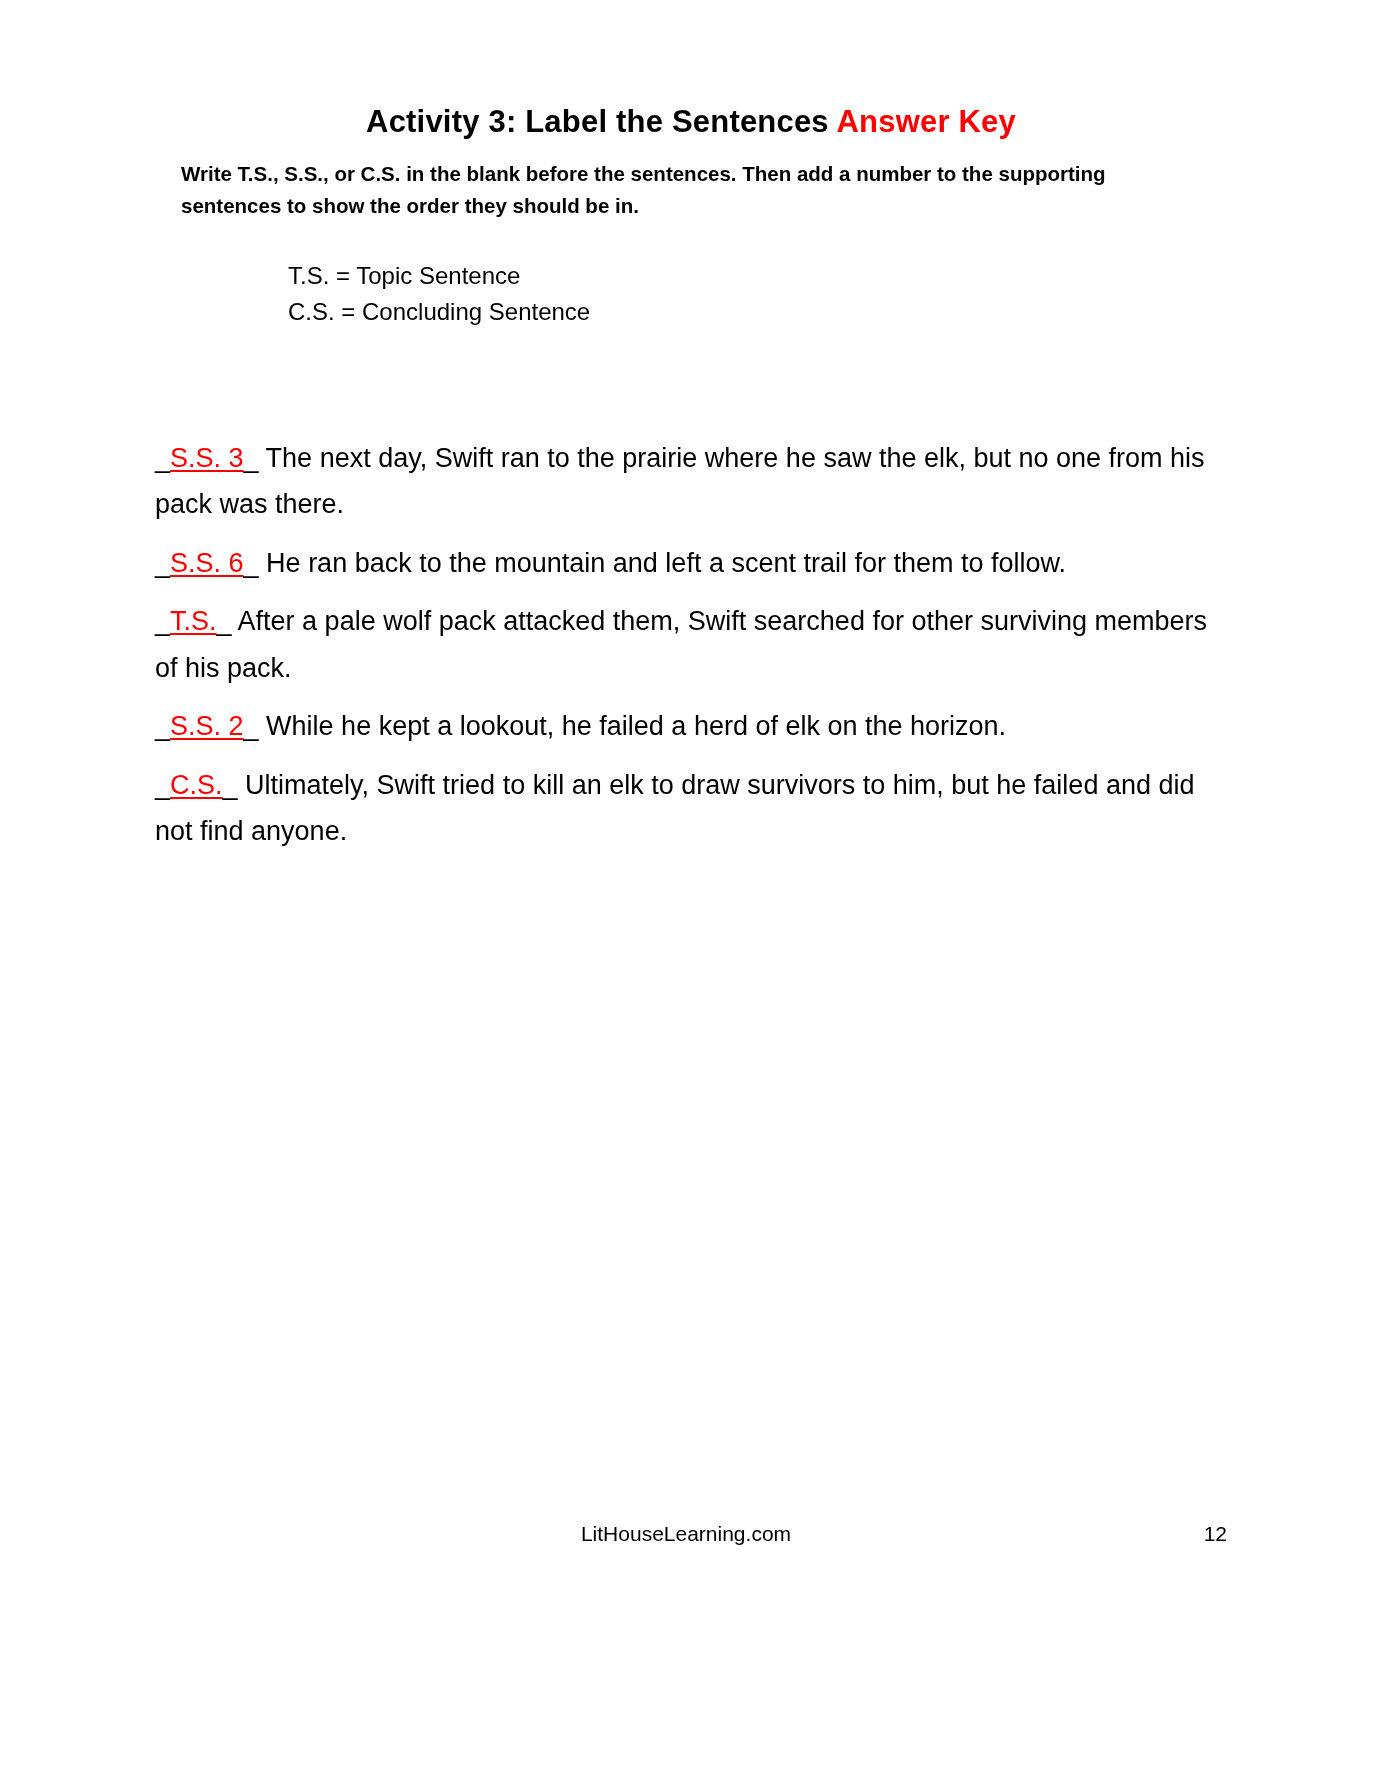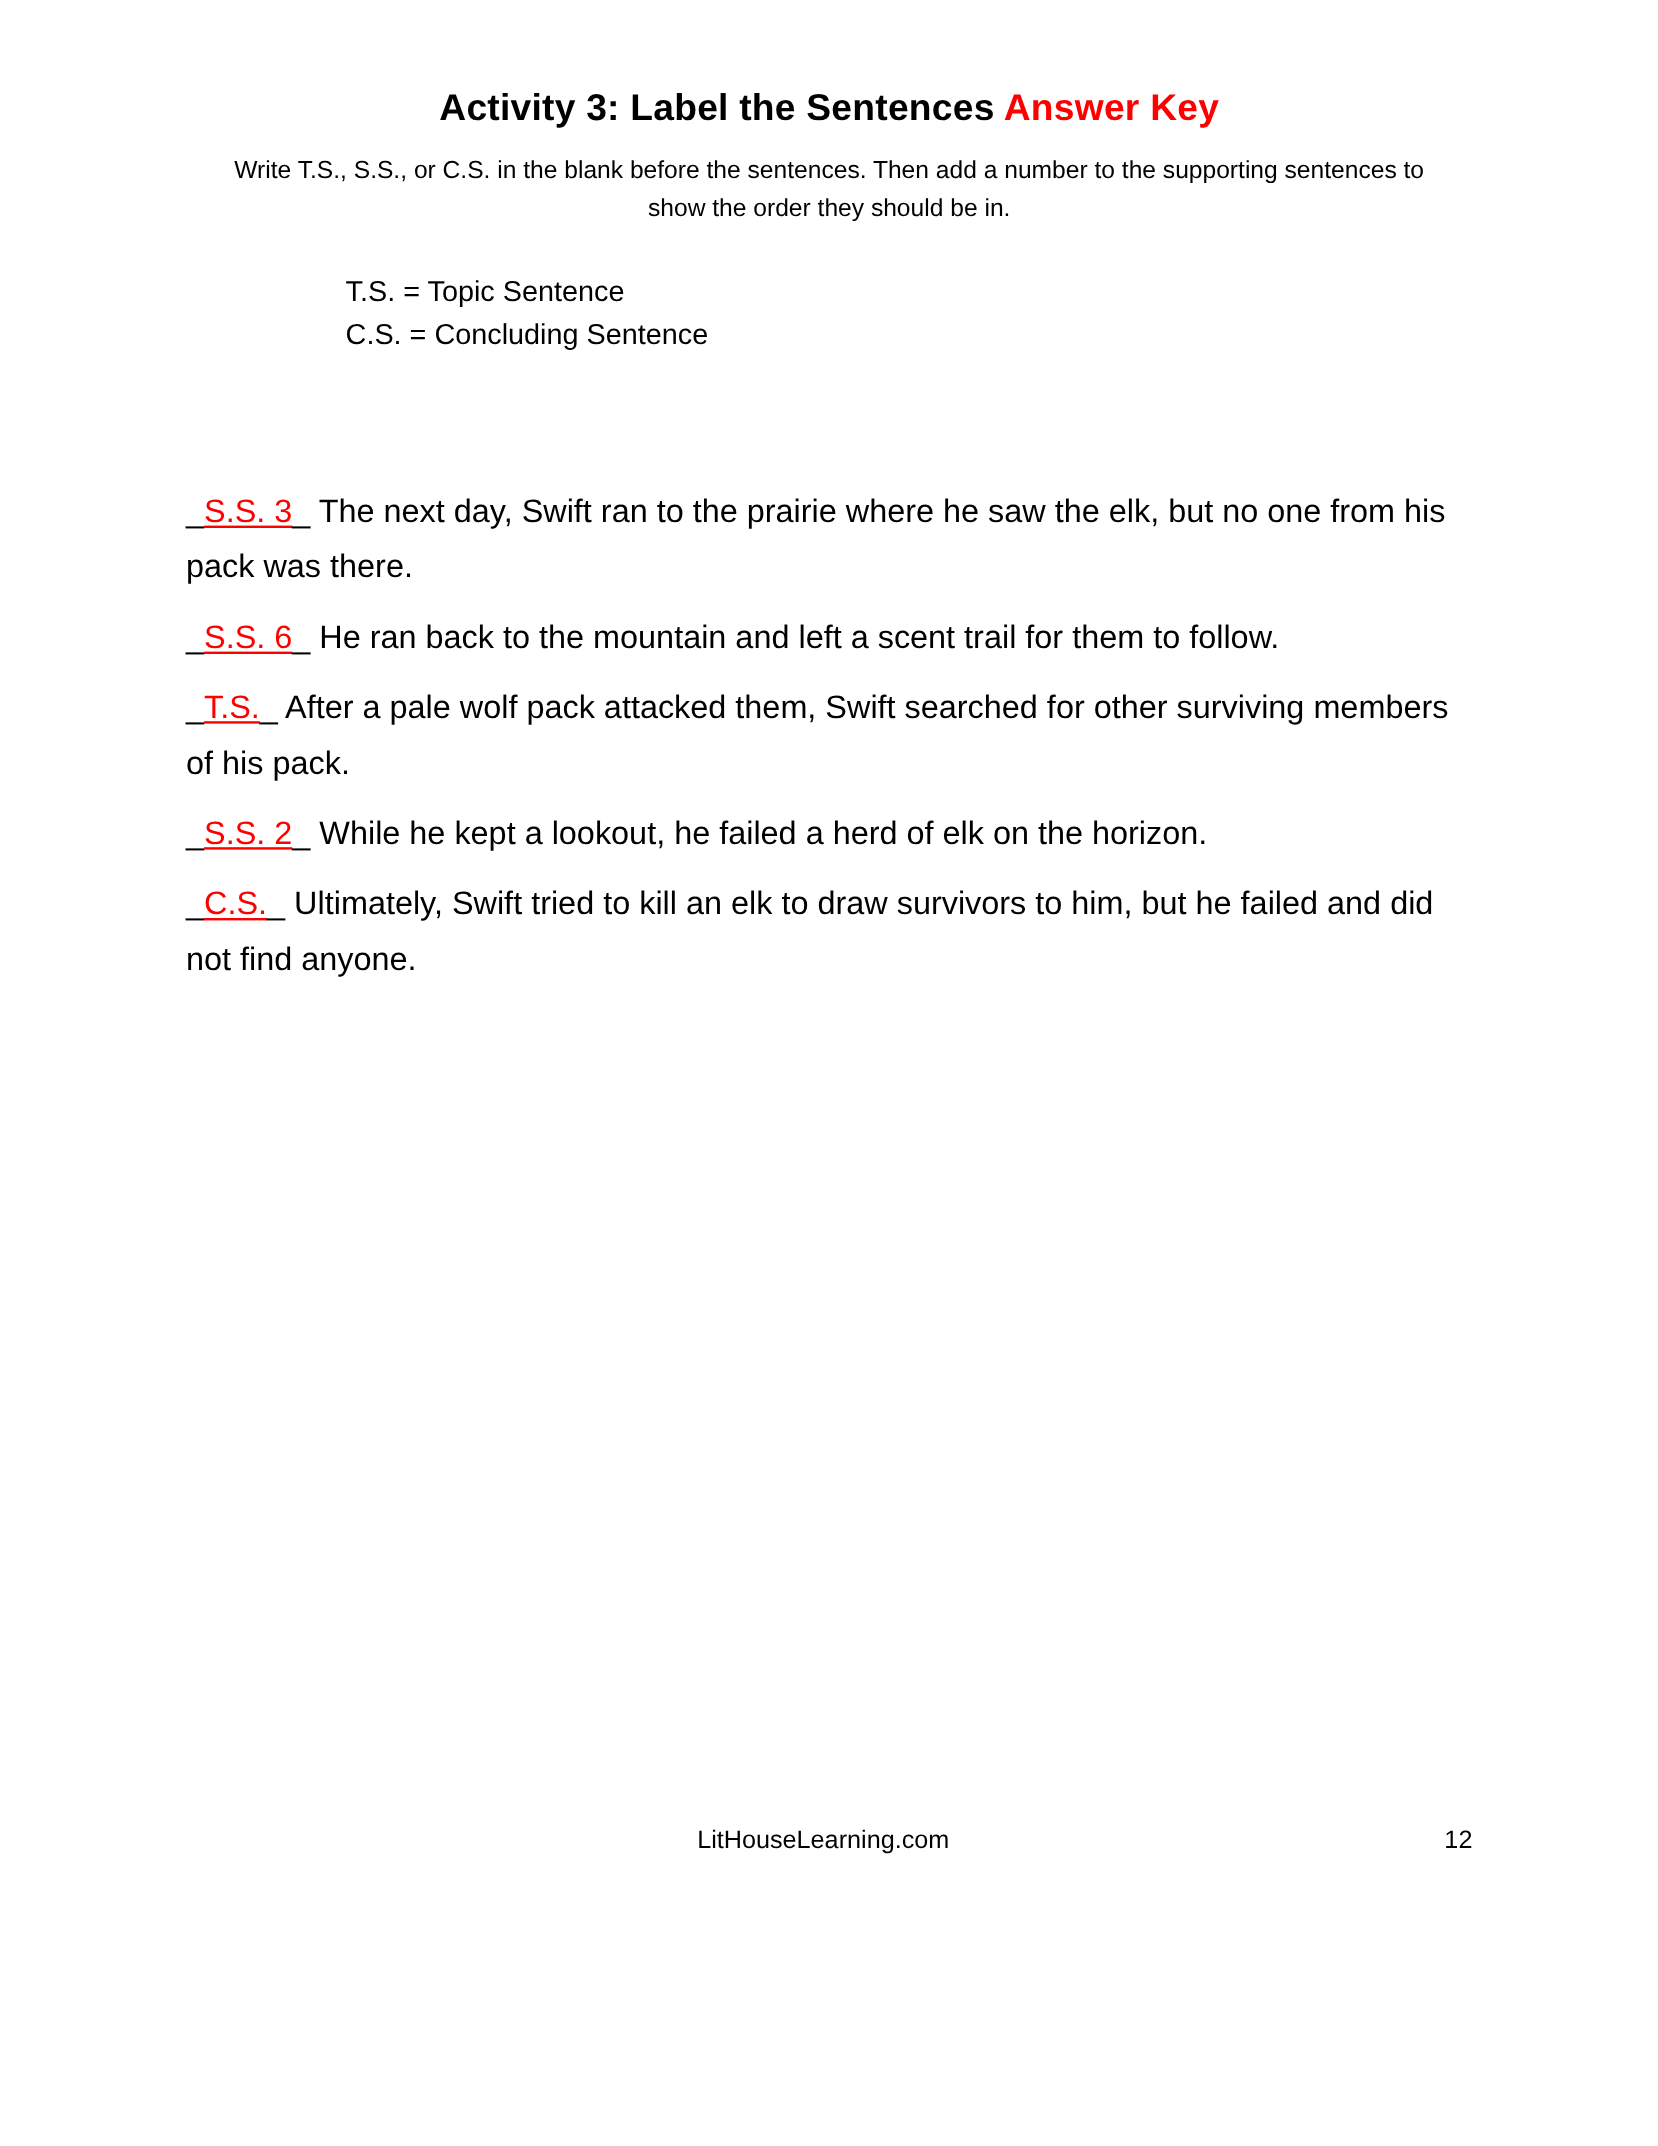--- a/index.html
+++ b/index.html
@@ -20,32 +20,33 @@
     width: 1382px;
     height: 1788px;
     box-sizing: border-box;
     padding: 0 155px;
   }
   .title {
     text-align: center;
     font-size: 31px;
     font-weight: bold;
     margin: 0;
-    padding-top: 72px;
+    padding-top: 104px;
     letter-spacing: 0.2px;
   }
   .title .accent {
     color: #ff0000;
   }
   .instructions {
-    text-align: center;
+    text-align: left;
     font-size: 20.5px;
     line-height: 1.55;
     margin: 18px auto 0 auto;
     width: 1020px;
+    font-weight: bold;
   }
   .legend {
     margin: 36px 0 0 85px;
     font-size: 24px;
     line-height: 1.53;
   }
   .legend div {
     white-space: pre;
     margin-left: 48px;
   }

